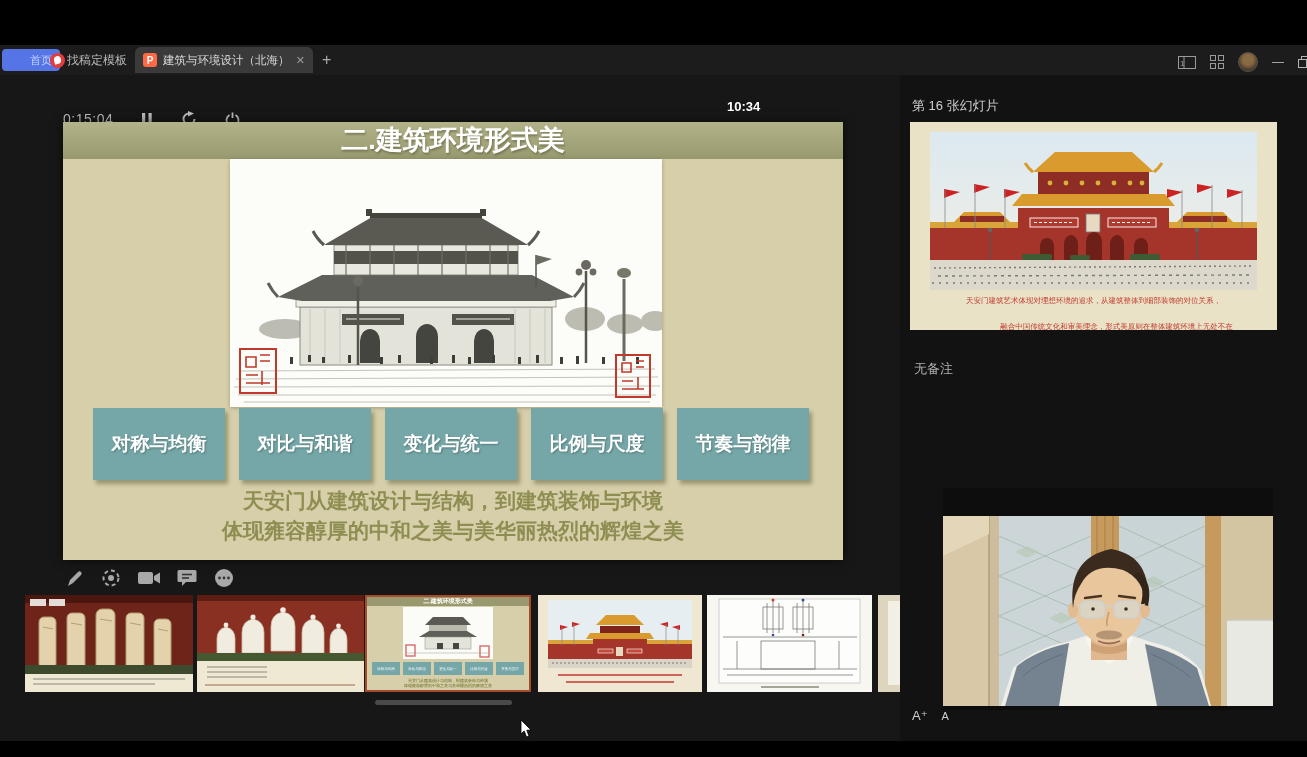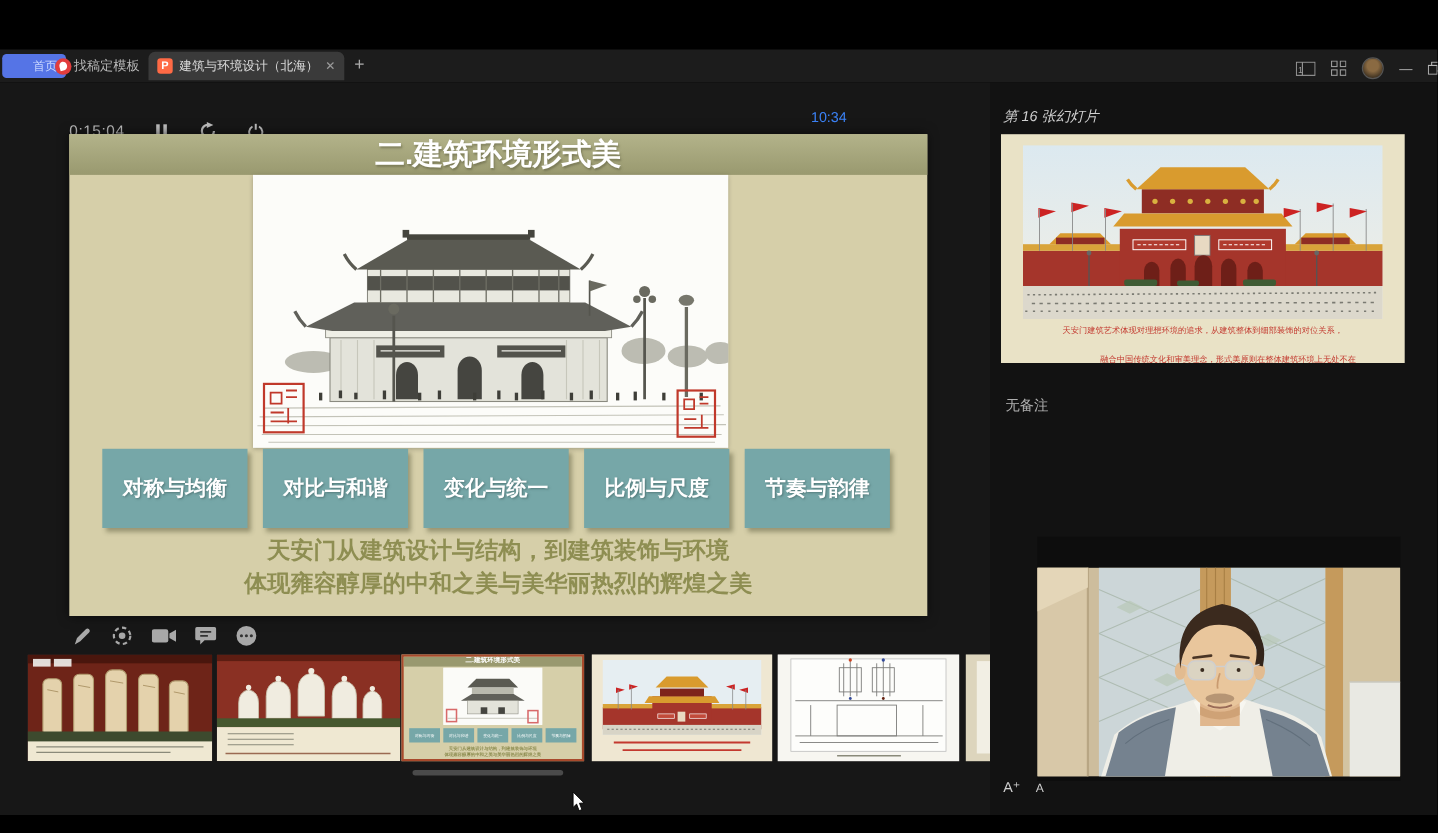--- a/index.html
+++ b/index.html
@@ -23,21 +23,21 @@
   .newtab{position:absolute;left:322px;top:6px;color:#aaa;font-size:16px;line-height:18px;}
   .winctl{position:absolute;top:7px;display:flex;align-items:center;gap:14px;left:1178px;}
   .wc{color:#b5b5b5;font-size:12px;}
   .avatar{width:18px;height:18px;border-radius:50%;background:radial-gradient(circle at 50% 38%,#8a6a42 0 35%,#4a3a26 70%,#2b2318 100%);border:1px solid #555;}
   
   .stage{position:absolute;left:0;top:75px;width:900px;height:666px;background:#171717;}
   .rpanel{position:absolute;left:900px;top:75px;width:407px;height:666px;background:#121212;}
   .bottomstrip{position:absolute;left:0;top:741px;width:1307px;height:16px;background:#000;}
   .timer-row{position:absolute;left:63px;top:22px;display:flex;align-items:center;gap:28px;color:#bdbdbd;margin-top:14px;}
   .timer-text{font-size:14px;letter-spacing:.5px;}
-  .clock{position:absolute;left:727px;top:24px;width:53px;text-align:center;color:#3b82f6;font-size:13px;}
+  .clock{position:absolute;left:727px;top:24px;width:53px;text-align:left;color:#ffffff;font-size:13px;font-weight:bold;}
   
   .slide{position:absolute;left:63px;top:47px;width:780px;height:438px;background:#d6cfa9;box-shadow:0 0 10px rgba(0,0,0,.6);}
   .slide-title{position:absolute;left:0;top:0;width:100%;height:37px;background:linear-gradient(#b3b38a,#99996f);
        color:#fff;font-size:27px;font-weight:bold;line-height:37px;text-align:center;
        text-shadow:1px 2px 2px rgba(90,90,60,.55);}
   .slide-img{position:absolute;left:167px;top:37px;width:432px;height:248px;background:#fcfcf9;box-shadow:0 1px 4px rgba(0,0,0,.25);}
   .btn-row{position:absolute;left:30px;top:286px;width:722px;display:flex;gap:14px;}
   .tealbtn{width:132px;height:72px;background:#76a7a8;box-shadow:3px 4px 4px rgba(80,80,50,.45);
        color:#fff;font-size:19px;font-weight:bold;display:flex;align-items:center;justify-content:center;
        text-shadow:1px 1px 2px rgba(60,90,90,.6);}
@@ -57,21 +57,21 @@
   .mini-btn{flex:1;height:13px;background:#76a7a8;color:#fff;font-size:3.5px;display:flex;align-items:center;justify-content:center;overflow:hidden;}
   .mini-cap{position:absolute;left:0;top:81px;width:100%;text-align:center;color:#8e8e52;font-size:4px;line-height:5px;font-weight:bold;}
   
   .scrollbar{position:absolute;left:375px;top:625px;width:137px;height:5px;background:#4a4a4a;border-radius:3px;}
   .pager{position:absolute;left:365px;top:633px;display:flex;align-items:center;gap:14px;}
   .navbtn{width:22px;height:22px;border-radius:50%;background:#2f2f2f;display:flex;align-items:center;justify-content:center;}
   .navbtn.next{width:26px;height:26px;background:#4c4c4c;}
   .pageinfo{color:#e2e2e2;font-size:14px;letter-spacing:1px;}
   .cursor{position:absolute;left:520px;top:645px;z-index:30;}
   
-  .np-header{position:absolute;left:12px;top:22px;color:#d0d0d0;font-size:13px;font-style:italic;}
+  .np-header{position:absolute;left:12px;top:22px;color:#d0d0d0;font-size:13px;}
   .preview{position:absolute;left:10px;top:47px;width:367px;height:208px;background:#e9e2c6;}
   .preview-cap{position:absolute;left:0;width:100%;text-align:center;color:#c3392f;font-size:7.5px;line-height:9px;}
   .notes{position:absolute;left:14px;top:285px;color:#b0b0b0;font-size:13px;}
   .webcam-wrap{position:absolute;left:43px;top:413px;width:330px;height:222px;background:#0d0d0d;}
   .webcam{position:absolute;left:0;top:28px;width:330px;height:190px;}
   .fontctl{position:absolute;left:12px;top:633px;display:flex;gap:14px;align-items:baseline;color:#cfcfcf;}
   .fontctl .big{font-size:13px;}
   .fontctl .small{font-size:11px;}
 </style>
 </head>

